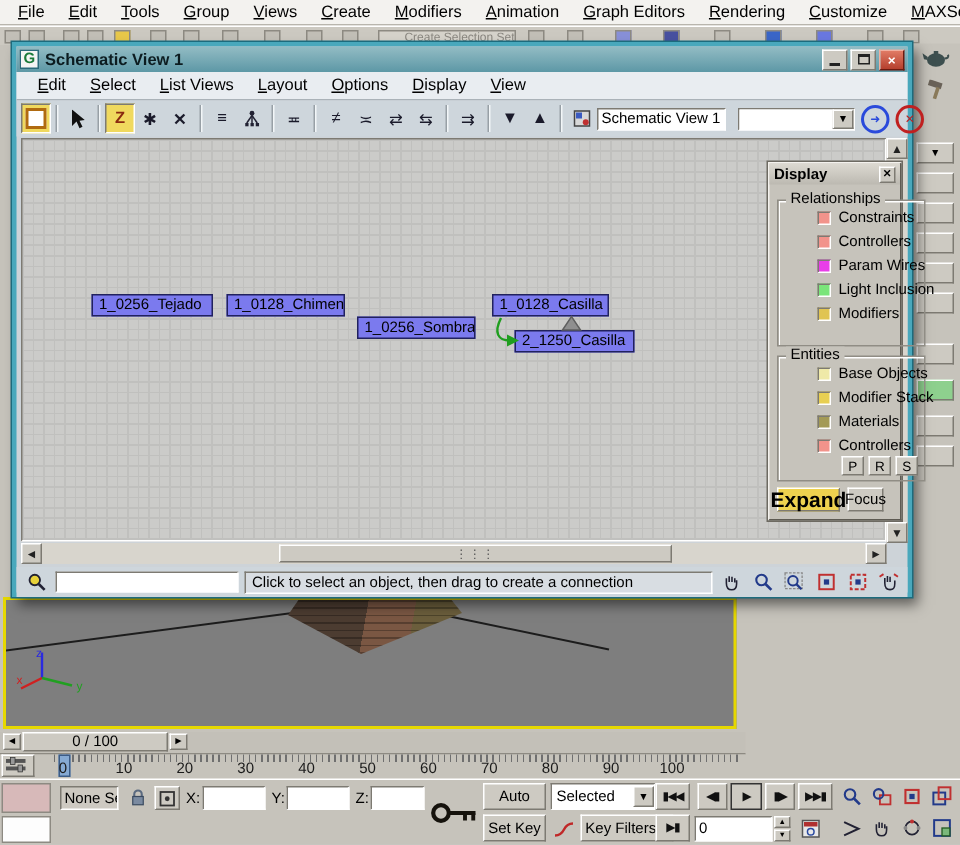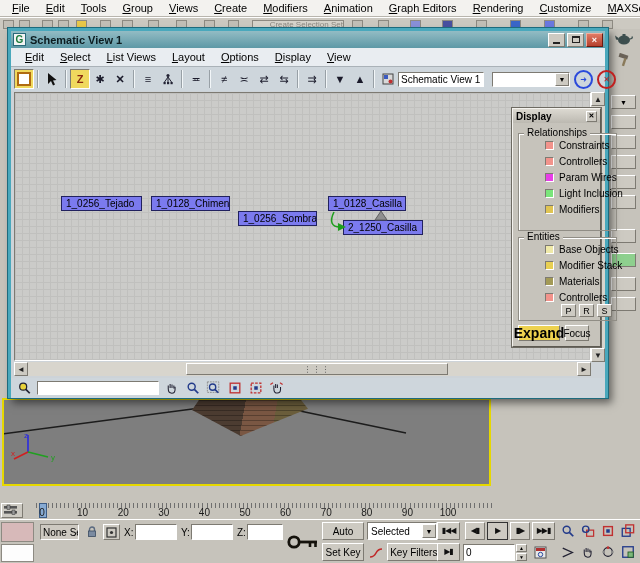--- a/index.html
+++ b/index.html
@@ -210,20 +210,25 @@
     <svg class="abs" style="left:6px;top:30px" width="50" height="34">
       <line x1="18" y1="22" x2="18" y2="5" stroke="#2a2ae0" stroke-width="1.6"></line>
       <line x1="18" y1="22" x2="4" y2="29" stroke="#d02020" stroke-width="1.6"></line>
       <line x1="18" y1="22" x2="38" y2="27" stroke="#20a020" stroke-width="1.6"></line>
       <text x="14" y="8" fill="#2a2ae0" font-size="8">z</text>
       <text x="1" y="26" fill="#d02020" font-size="8">x</text>
       <text x="41" y="30" fill="#20a020" font-size="8">y</text>
     </svg>
   </div>
 
+  <div id="time-slider-row" class="abs">
+    <div class="ts-arrow rb ctr" style="left:2px">◄</div>
+    <div id="ts-btn" class="rb">0 / 100</div>
+    <div class="ts-arrow rb ctr" style="left:113px">►</div>
+  </div>
 
   <div id="track-bar" class="abs">
     <div id="mce-btn" class="rb">
       <svg width="18" height="12" viewBox="0 0 18 12">
         <rect x="2" y="2" width="13" height="2.6" fill="#555"></rect>
         <rect x="2" y="7" width="13" height="2.6" fill="#555"></rect>
         <rect x="5" y="1" width="3" height="4.6" fill="#999" stroke="#333" stroke-width=".5"></rect>
         <rect x="10" y="6" width="3" height="4.6" fill="#999" stroke="#333" stroke-width=".5"></rect>
       </svg>
     </div>
@@ -471,20 +476,21 @@
     </div>
 
     <div id="sv-statusbar" class="abs">
       <span class="ctr" style="width:18px;height:16px">
         <svg width="15" height="14" viewBox="0 0 16 16">
           <circle cx="6.5" cy="6.5" r="4" fill="#e8d23a" stroke="#223" stroke-width="1.4"></circle>
           <line x1="9.5" y1="9.5" x2="14" y2="14" stroke="#223" stroke-width="2"></line>
         </svg>
       </span>
       <input id="sv-search" class="sf" value="" style="">
+      <div id="sv-message" class="sf">Click to select an object, then drag to create a connection</div>
       <span class="nav-ico ctr">
         <svg width="13" height="14" viewBox="0 0 16 16">
           <path d="M4 9 V5 M6.3 8 V3.2 M8.6 8 V3.6 M10.9 8.5 V5 M4 9 c0 4 1.4 5.4 4.4 5.4 s4 -1.4 4 -5 V6.5" fill="none" stroke="#223" stroke-width="1.3"></path>
         </svg>
       </span>
       <span class="nav-ico ctr">
         <svg width="14" height="14" viewBox="0 0 16 16">
           <circle cx="6.5" cy="6.5" r="4" fill="none" stroke="#223a8a" stroke-width="1.6"></circle>
           <line x1="9.5" y1="9.5" x2="14" y2="14" stroke="#223a8a" stroke-width="2"></line>
         </svg>

